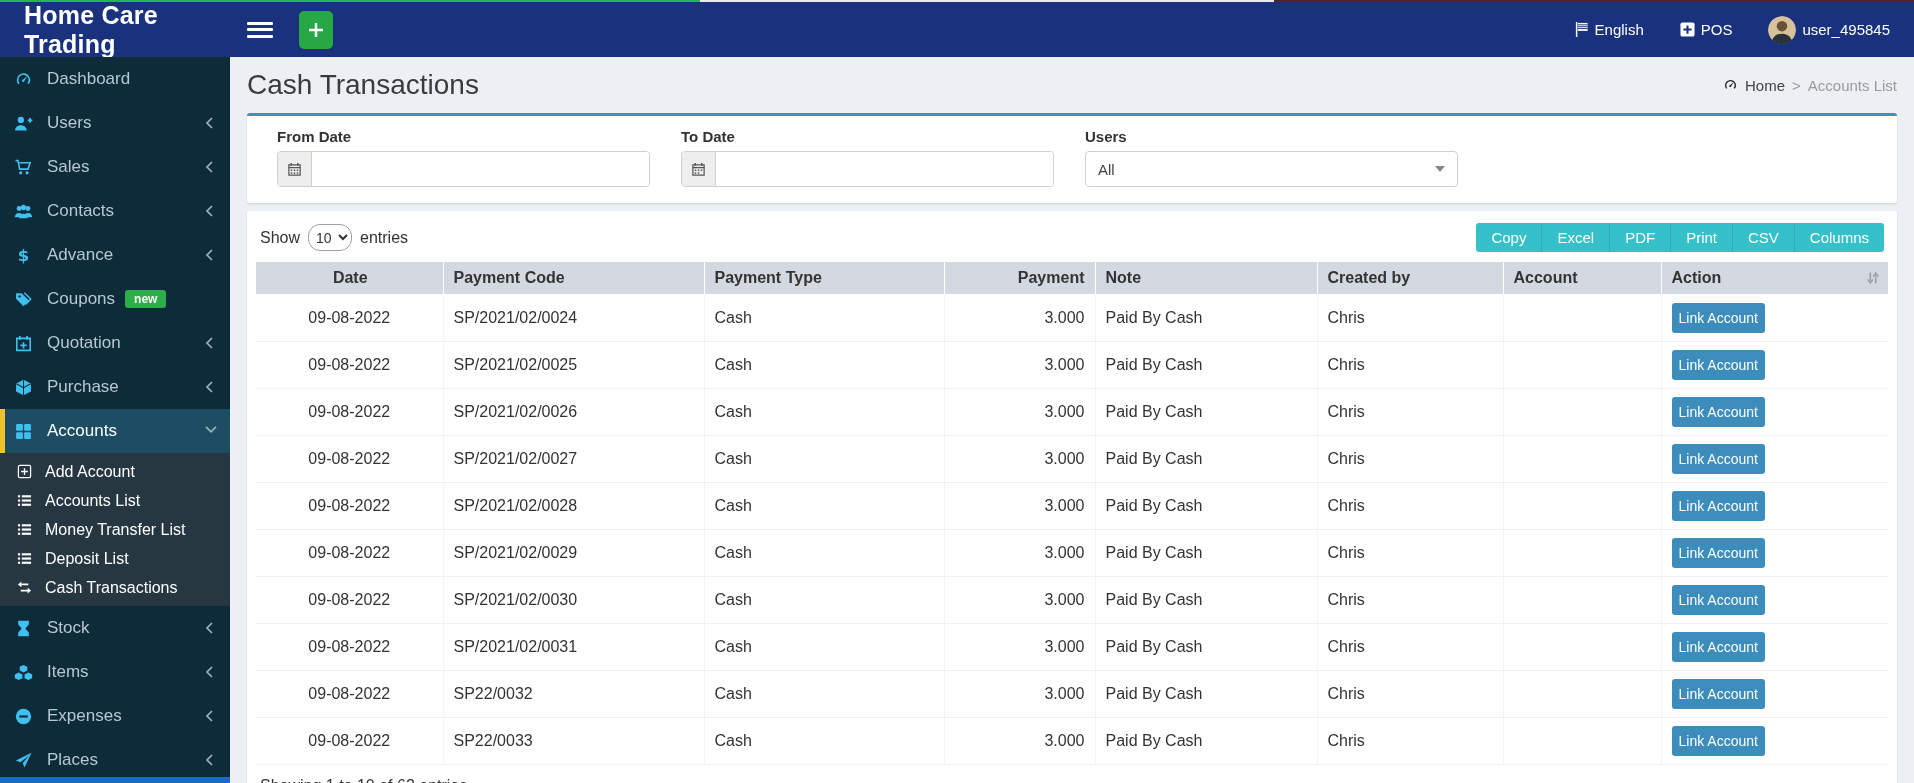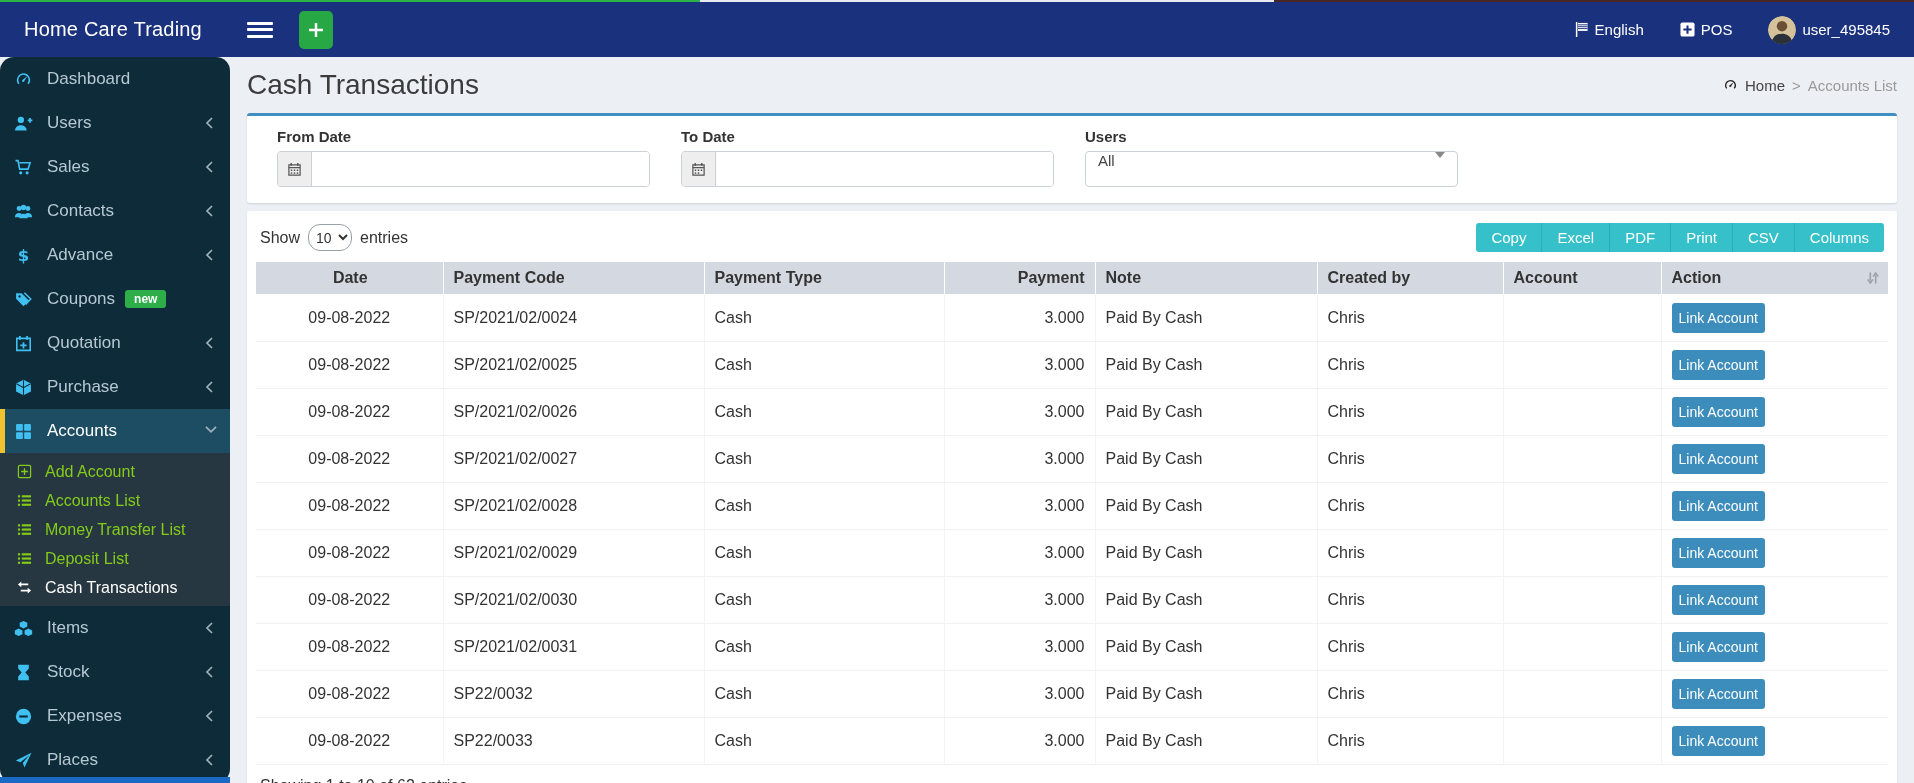--- a/index.html
+++ b/index.html
@@ -9,49 +9,49 @@
 
   
   .top-strip{height:2px;display:flex;}
   .ts-a{width:700px;background:#2cb34a;}
   .ts-b{flex:1;background:#e9e9f4;}
   .ts-c{width:640px;background:#4a2626;}
 
   
   .navbar{height:55px;background:#1a317d;display:flex;align-items:center;color:#fff;}
   .brand{width:230px;height:55px;display:flex;align-items:center;padding-left:24px;
-    font-size:20px;font-weight:normal;letter-spacing:.2px;flex:none;}
+    font-size:25px;font-weight:bold;letter-spacing:.2px;flex:none;}
   .nav-left{display:flex;align-items:center;gap:16px;padding-left:17px;}
   .hamburger{width:26px;height:20px;display:flex;flex-direction:column;justify-content:space-between;cursor:pointer;background:none;border:none;padding:2px 0;}
   .hamburger span{display:block;height:3px;background:#fff;border-radius:1px;}
   .add-btn{width:34px;height:38px;background:#28a745;border:none;border-radius:5px;color:#fff;
     display:flex;align-items:center;justify-content:center;cursor:pointer;margin-left:10px;}
   .add-btn svg{width:14px;height:14px;fill:#fff;}
   .nav-right{margin-left:auto;display:flex;align-items:center;gap:36px;padding-right:24px;font-size:15px;}
   .nav-item{display:flex;align-items:center;gap:6px;cursor:pointer;}
   .nav-item .nicon{width:15px;height:15px;color:#fff;}
   .nav-item .nicon svg{width:15px;height:15px;fill:currentColor;}
   .avatar{width:28px;height:28px;border-radius:50%;overflow:hidden;flex:none;}
   .avatar svg{width:28px;height:28px;}
 
   
   .layout{display:flex;height:726px;}
-  .sidebar{width:230px;background:#0e2b39;flex:none;position:relative;border-radius:14px;}
+  .sidebar{width:230px;background:#0e2b39;flex:none;position:relative;}
   .menu-item{display:flex;align-items:center;height:44px;padding:0 13px 0 14px;color:#b6c9d3;
     font-size:17px;cursor:pointer;}
   .menu-item .mi-icon{width:20px;height:17px;margin-right:13px;color:#3fc0f0;flex:none;}
   .menu-item .mi-icon svg{width:19px;height:17px;fill:currentColor;}
   .menu-item.active{background:#1d4d63;border-left:5px solid #f0c230;padding-left:9px;color:#fff;}
   .mi-chevron{margin-left:auto;color:#9db2bc;width:12px;height:12px;}
   .mi-chevron svg{width:9px;height:12px;}
   .mi-chevron.down svg{width:12px;height:9px;}
   .mi-badge{margin-left:10px;background:#2dae49;color:#fff;font-size:12px;font-weight:bold;
     padding:3px 9px;border-radius:3px;line-height:1;}
   .submenu{background:#263742;padding:4px 0;}
-  .submenu-item{display:flex;align-items:center;height:29px;padding:0 14px 0 17px;color:#84cc16;
+  .submenu-item{display:flex;align-items:center;height:29px;padding:0 14px 0 17px;color:#ffffff;
     font-size:16px;cursor:pointer;}
   .submenu-item .si-icon{width:17px;height:15px;margin-right:11px;color:currentColor;flex:none;}
   .submenu-item .si-icon svg{width:15px;height:15px;fill:currentColor;}
   .submenu-item.active{color:#fff;}
   .sidebar-bottom-strip{position:absolute;left:0;right:0;bottom:0;height:6px;background:#1a69c5;}
 
   
   .main{flex:1;padding:0 17px;overflow:hidden;}
   .content-header{display:flex;justify-content:space-between;align-items:center;height:56px;}
   .page-title{font-size:28px;font-weight:400;color:#3b3b3b;margin:0;}
@@ -62,21 +62,21 @@
 
   .filter-card{background:#fff;border-top:3px solid #3f90c0;border-radius:3px;
     box-shadow:0 1px 2px rgba(0,0,0,.12);padding:12px 30px 16px;display:flex;gap:31px;margin-bottom:8px;}
   .field{width:373px;}
   .field label{display:block;font-size:15px;font-weight:bold;color:#333;margin-bottom:6px;}
   .input-group{display:flex;height:36px;border:1px solid #ccd0d9;border-radius:4px;overflow:hidden;background:#fff;}
   .addon{width:34px;background:#eee;border-right:1px solid #ccd0d9;display:flex;align-items:center;justify-content:center;color:#555;flex:none;}
   .addon svg{width:15px;height:15px;fill:currentColor;}
   .input-group input{flex:1;border:0;outline:none;font-size:15px;padding:0 10px;color:#333;min-width:0;}
   .select-box{height:36px;border:1px solid #ccd0d9;border-radius:4px;background:#fff;display:flex;
-    justify-content:space-between;padding:0 12px;font-size:15px;color:#444;cursor:pointer;gap:24px;}
+    align-items:center;justify-content:space-between;padding:0 12px;font-size:15px;color:#444;cursor:pointer;gap:24px;}
   .caret{width:10px;height:6px;color:#888;}
   .caret svg{width:10px;height:6px;fill:currentColor;}
 
   .table-card{background:#fff;border-radius:3px;box-shadow:0 1px 2px rgba(0,0,0,.12);
     padding:10px 9px 10px;min-height:560px;}
   .controls{display:flex;justify-content:space-between;align-items:center;margin:2px 4px 10px;}
   .show-entries{display:flex;align-items:center;gap:8px;font-size:16px;color:#333;}
   .page-size{height:27px;border:1px solid #9aa0a8;border-radius:12px;font-size:14px;padding:0 3px;
     color:#333;background:#fff;font-family:inherit;}
   .export-group{display:flex;}
@@ -340,40 +340,40 @@
             <span class="si-icon">
               <svg viewBox="0 0 16 16">
                 <path d="M4.6 1.6 1 4.7l3.6 3.1V5.7H12v-2H4.6zM11.4 8.2v2.1H4v2h7.4v2.1L15 11.3z"></path>
               </svg>
             </span>
             <span>Cash Transactions</span>
           </div>
         </div>
         <div class="menu-item">
           <span class="mi-icon">
+            <svg viewBox="0 0 16 16">
+              <path d="M3 .8h10v3.4L9.7 8 13 11.8v3.4H3v-3.4L6.3 8 3 4.2z"></path>
+            </svg>
+          </span>
+          <span class="mi-label">Stock</span>
+          <span class="mi-chevron ">
+            <svg viewBox="0 0 8 12" fill="none" stroke="currentColor" stroke-width="1.7">
+              <path d="M6.5 1 1.5 6l5 5"></path>
+            </svg>
+          </span>
+        </div>
+        <div class="menu-item">
+          <span class="mi-icon">
             <svg viewBox="0 0 18 16">
               <path d="M9 .8l3.6 1.8v3.5L9 7.9 5.4 6.1V2.6z"></path>
               <path d="M4.4 8.1 8 9.9v3.5L4.4 15.2.8 13.4V9.9z"></path>
               <path d="M13.6 8.1l3.6 1.8v3.5l-3.6 1.8-3.6-1.8V9.9z"></path>
             </svg>
           </span>
           <span class="mi-label">Items</span>
-          <span class="mi-chevron ">
-            <svg viewBox="0 0 8 12" fill="none" stroke="currentColor" stroke-width="1.7">
-              <path d="M6.5 1 1.5 6l5 5"></path>
-            </svg>
-          </span>
-        </div>
-        <div class="menu-item">
-          <span class="mi-icon">
-            <svg viewBox="0 0 16 16">
-              <path d="M3 .8h10v3.4L9.7 8 13 11.8v3.4H3v-3.4L6.3 8 3 4.2z"></path>
-            </svg>
-          </span>
-          <span class="mi-label">Stock</span>
           <span class="mi-chevron ">
             <svg viewBox="0 0 8 12" fill="none" stroke="currentColor" stroke-width="1.7">
               <path d="M6.5 1 1.5 6l5 5"></path>
             </svg>
           </span>
         </div>
         <div class="menu-item">
           <span class="mi-icon">
             <svg viewBox="0 0 16 16">
               <circle cx="8" cy="8" r="7.2"></circle>

